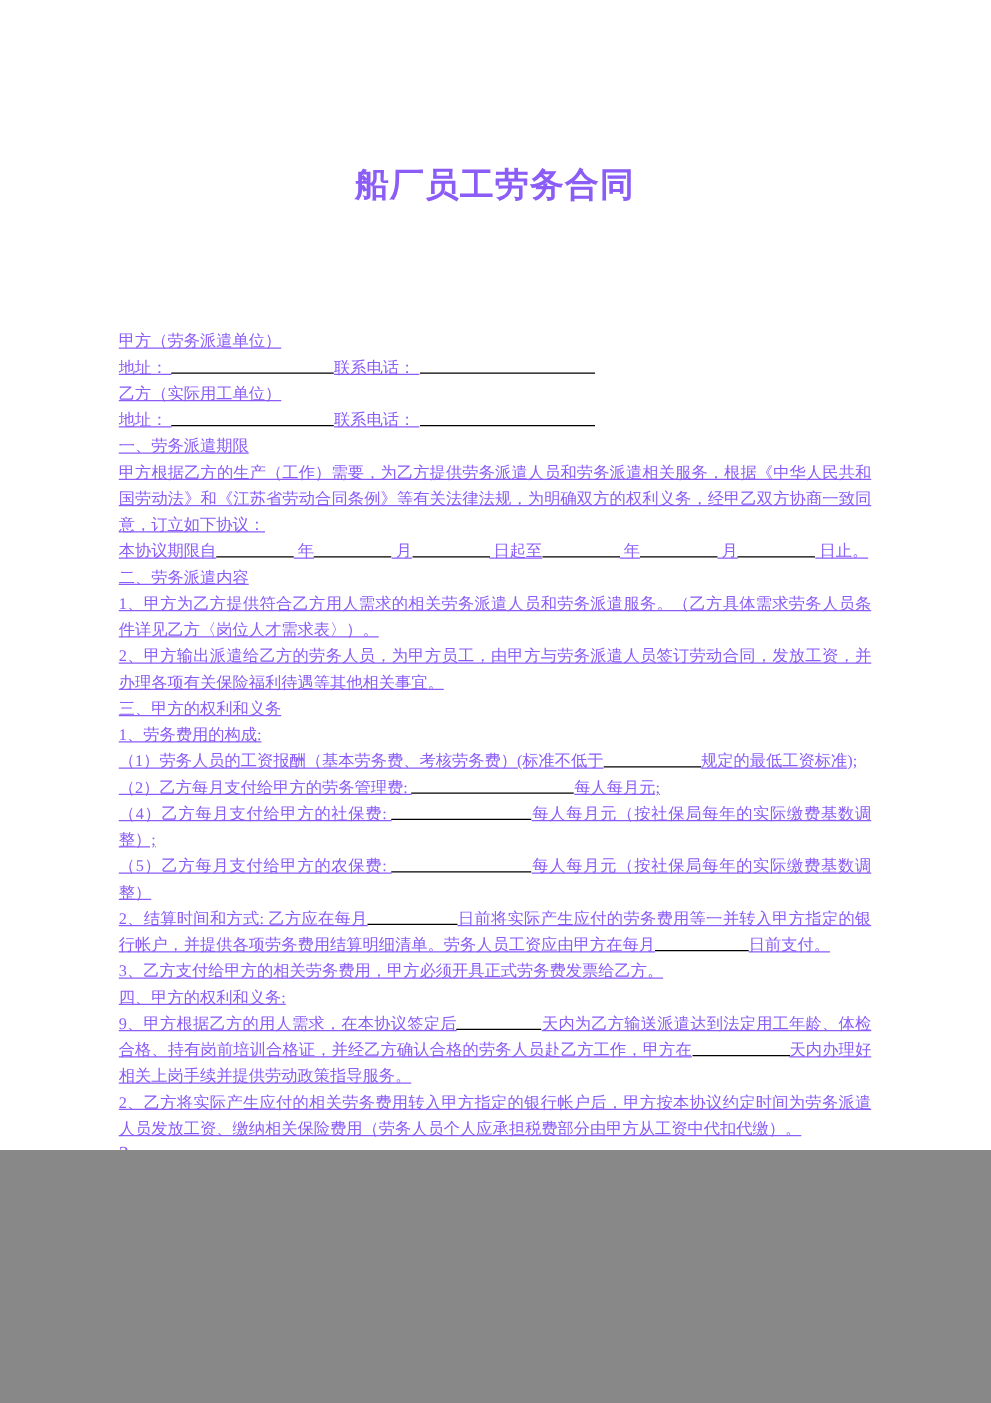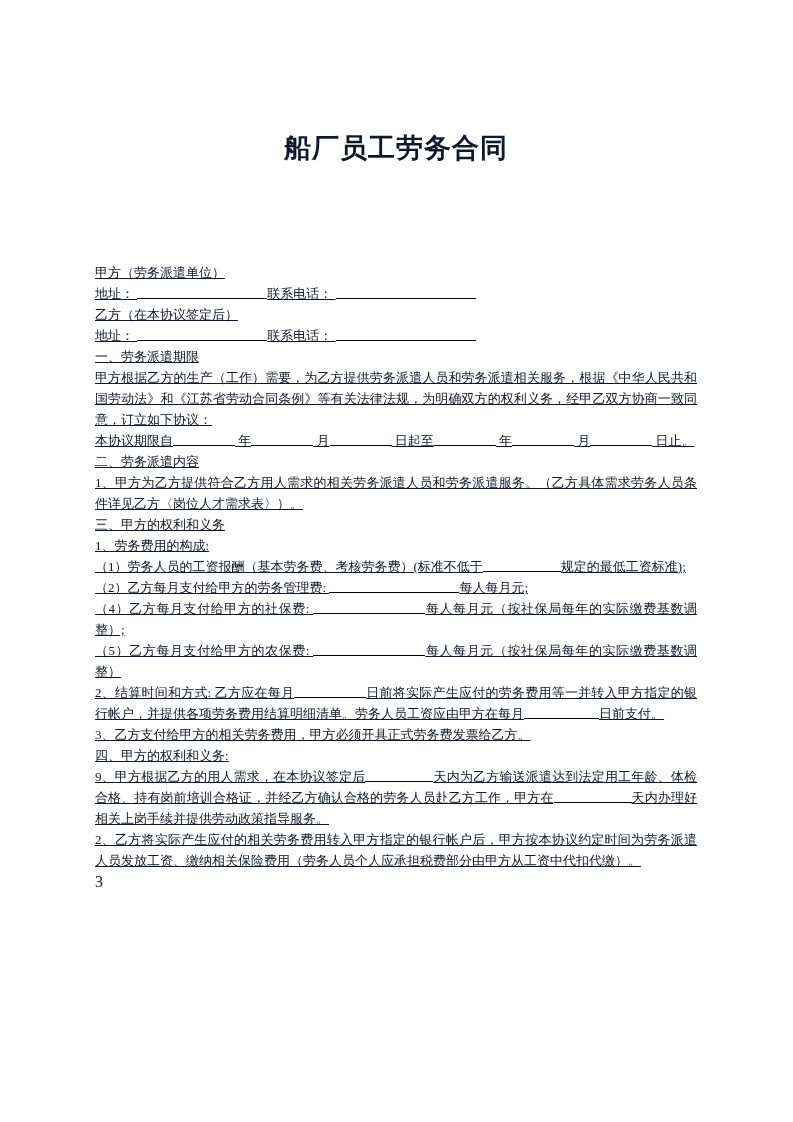--- a/index.html
+++ b/index.html
@@ -1,24 +1,24 @@
 <!DOCTYPE html>
 <html><head>
 <meta charset="utf-8">
 <style>
   html, body { margin: 0; padding: 0; background: #888; }
   .page {
     width: 793px;
-    height: 1122px;
+    height: 920px;
     margin: 0 auto;
     background: #ffffff;
     box-sizing: border-box;
     padding: 132px 96px 0 95px;
     font-family: "Liberation Serif", "DejaVu Serif", serif;
-    color: #0f172a;
+    color: #8b5cf6;
     position: relative;
     overflow: hidden;
   }
   .doc-title {
     margin: 0 0 98px 0;
     text-align: center;
     font-size: 27px;
     font-weight: bold;
     line-height: 32px;
     letter-spacing: 1px;
@@ -49,27 +49,28 @@
 </head>
 <body>
 
 <div class="page">
   <h1 class="doc-title">船厂员工劳务合同</h1>
 
   <div class="doc-body">
 
   <p class="para"><span>甲方（劳务派遣单位）</span></p>
       <p class="para"><span>地址： </span><span class="blank" style="width: 130px;"></span><span>联系电话： </span><span class="blank" style="width: 140px;"></span></p>
-      <p class="para"><span>乙方（在本协议签定后）</span></p>
+      <p class="para"><span>乙方（实际用工单位）</span></p>
       <p class="para"><span>地址： </span><span class="blank" style="width: 130px;"></span><span>联系电话： </span><span class="blank" style="width: 140px;"></span></p>
       <p class="para"><span>一、劳务派遣期限</span></p>
       <p class="para"><span>甲方根据乙方的生产（工作）需要，为乙方提供劳务派遣人员和劳务派遣相关服务，根据《中华人民共和国劳动法》和《江苏省劳动合同条例》等有关法律法规，为明确双方的权利义务，经甲乙双方协商一致同意，订立如下协议：</span></p>
       <p class="para"><span>本协议期限自</span><span class="blank" style="width: 62px;"></span><span> 年</span><span class="blank" style="width: 62px;"></span><span> 月</span><span class="blank" style="width: 62px;"></span><span> 日起至</span><span class="blank" style="width: 62px;"></span><span> 年</span><span class="blank" style="width: 62px;"></span><span> 月</span><span class="blank" style="width: 62px;"></span><span> 日止。</span></p>
       <p class="para"><span>二、劳务派遣内容</span></p>
       <p class="para"><span>1、甲方为乙方提供符合乙方用人需求的相关劳务派遣人员和劳务派遣服务。（乙方具体需求劳务人员条件详见乙方〈岗位人才需求表〉）。</span></p>
+      <p class="para"><span>2、甲方输出派遣给乙方的劳务人员，为甲方员工，由甲方与劳务派遣人员签订劳动合同，发放工资，并办理各项有关保险福利待遇等其他相关事宜。</span></p>
       <p class="para"><span>三、甲方的权利和义务</span></p>
       <p class="para"><span>1、劳务费用的构成:</span></p>
       <p class="para"><span>（1）劳务人员的工资报酬（基本劳务费、考核劳务费）(标准不低于</span><span class="blank" style="width: 78px;"></span><span>规定的最低工资标准);</span></p>
       <p class="para"><span>（2）乙方每月支付给甲方的劳务管理费: </span><span class="blank" style="width: 130px;"></span><span>每人每月元;</span></p>
       <p class="para"><span>（4）乙方每月支付给甲方的社保费: </span><span class="blank" style="width: 112px;"></span><span>每人每月元（按社保局每年的实际缴费基数调整）;</span></p>
       <p class="para"><span>（5）乙方每月支付给甲方的农保费: </span><span class="blank" style="width: 112px;"></span><span>每人每月元（按社保局每年的实际缴费基数调整）</span></p>
       <p class="para"><span>2、结算时间和方式: 乙方应在每月</span><span class="blank" style="width: 72px;"></span><span>日前将实际产生应付的劳务费用等一并转入甲方指定的银行帐户，并提供各项劳务费用结算明细清单。劳务人员工资应由甲方在每月</span><span class="blank" style="width: 75px;"></span><span>日前支付。</span></p>
       <p class="para"><span>3、乙方支付给甲方的相关劳务费用，甲方必须开具正式劳务费发票给乙方。</span></p>
       <p class="para"><span>四、甲方的权利和义务:</span></p>
       <p class="para"><span>9、甲方根据乙方的用人需求，在本协议签定后</span><span class="blank" style="width: 68px;"></span><span>天内为乙方输送派遣达到法定用工年龄、体检合格、持有岗前培训合格证，并经乙方确认合格的劳务人员赴乙方工作，甲方在</span><span class="blank" style="width: 78px;"></span><span>天内办理好相关上岗手续并提供劳动政策指导服务。</span></p>

